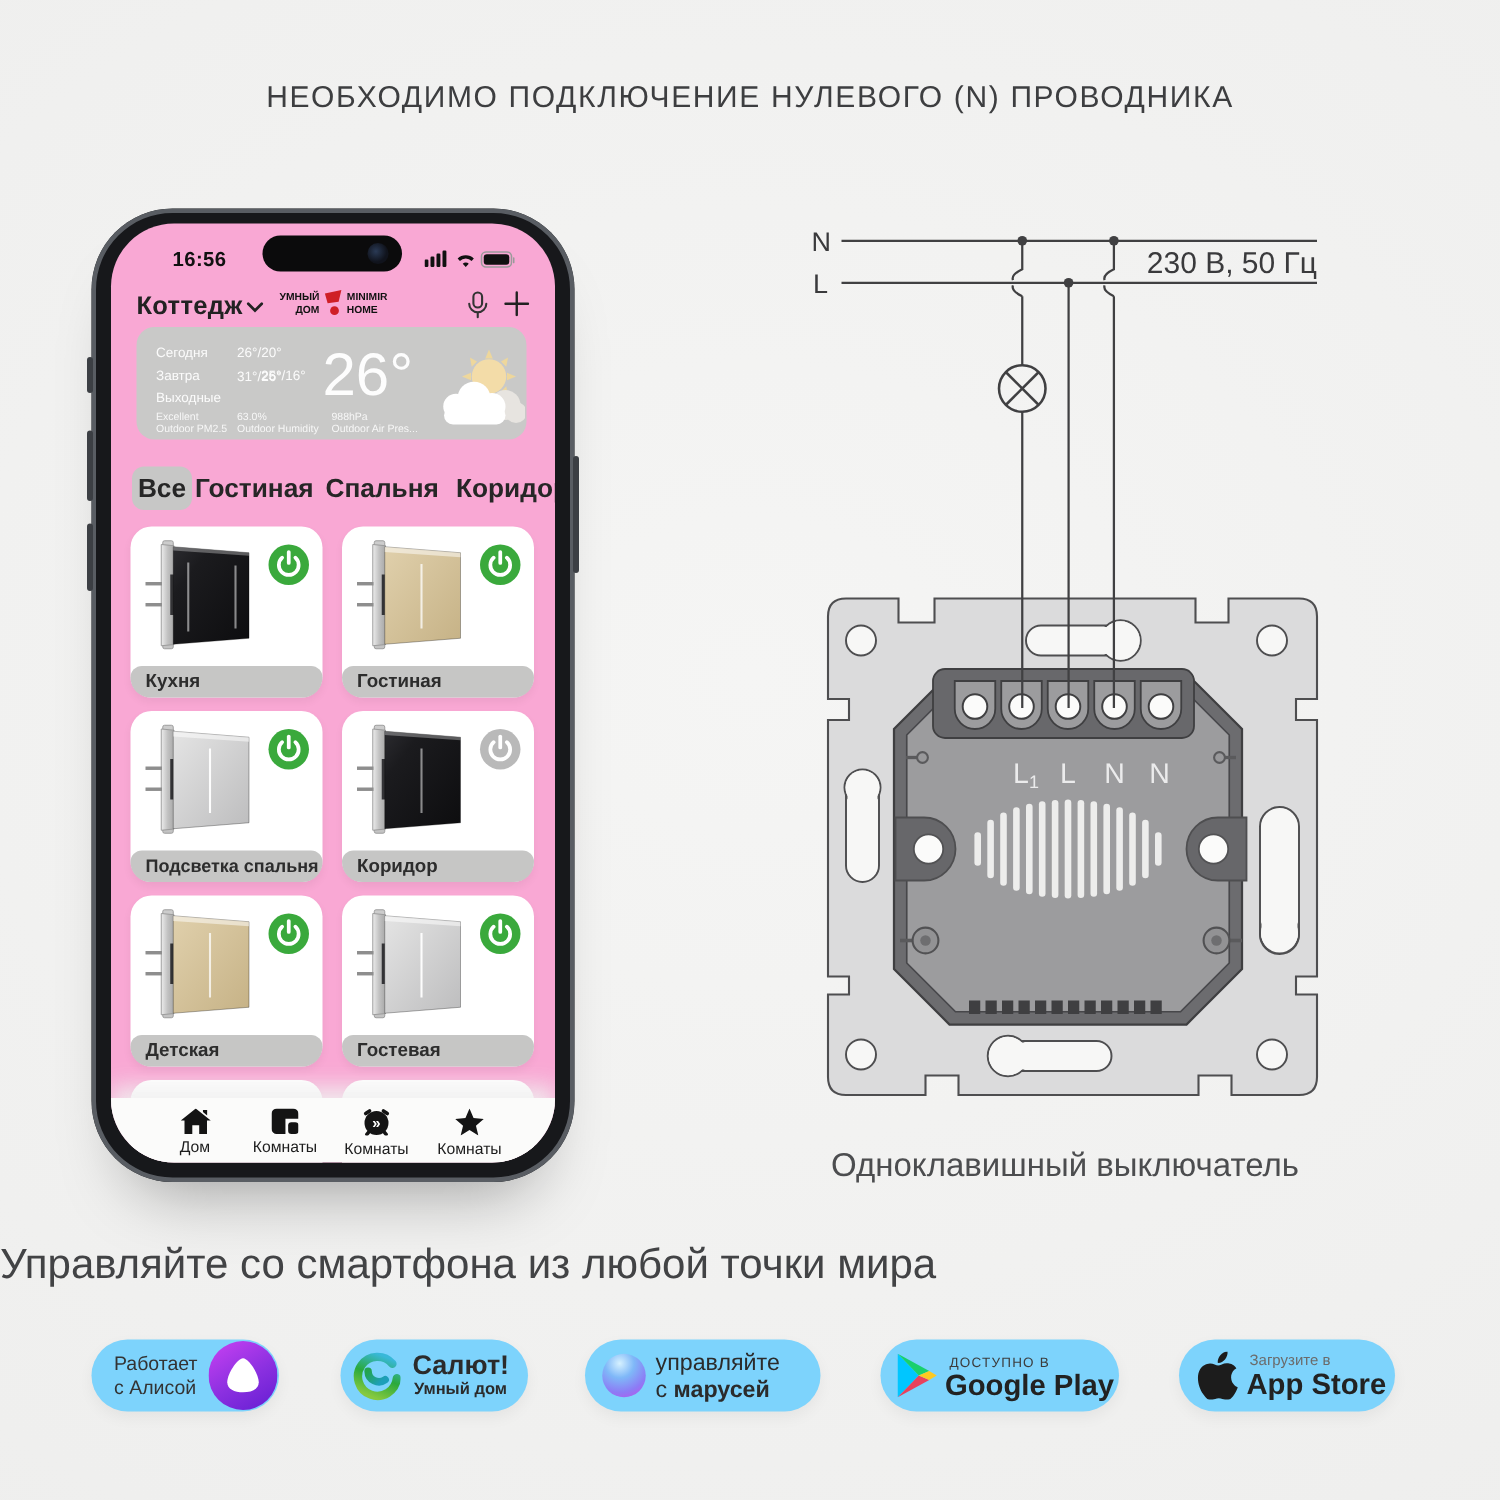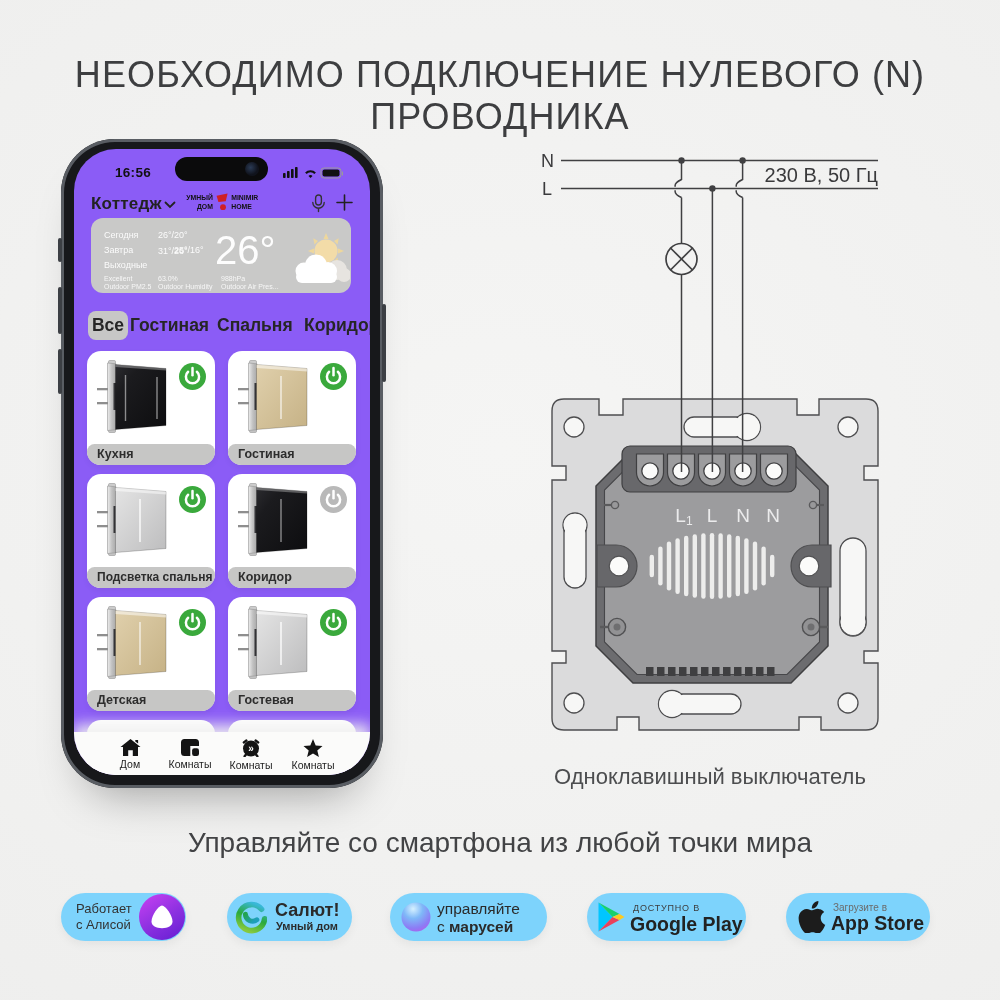--- a/index.html
+++ b/index.html
@@ -1,32 +1,32 @@
 <!DOCTYPE html>
 <html><head>
 <meta charset="utf-8">
 <style>
   * { margin:0; padding:0; box-sizing:border-box; }
   html,body { width:1000px; height:1000px; }
   body { font-family:"Liberation Sans", sans-serif; position:relative;
          background:radial-gradient(ellipse 950px 750px at 50% 45%, #f5f5f4 0%, #f1f1f0 55%, #eeeeed 100%); }
   .title { position:absolute; left:0; top:54px; width:1000px; text-align:center;
-           font-size:36px; letter-spacing:1.1px; color:#3d3e40; font-weight:normal; }
-  .slogan { position:absolute; left:0; top:827px; width:1000px; text-align:center;
+           font-size:20px; letter-spacing:1.1px; color:#3d3e40; font-weight:normal; }
+  .slogan { position:absolute; left:0; top:827px; width:1000px; 
             font-size:28px; letter-spacing:0px; color:#424345; }
   .caption { position:absolute; left:530px; top:764px; width:360px; text-align:center;
              font-size:22px; color:#4c4d4f; }
 
   
   .phone { position:absolute; left:61px; top:139px; width:322px; height:649px;
            border-radius:54px; background:#17181b;
            box-shadow: inset 0 0 0 3px #595d63, 0 30px 45px -25px rgba(0,0,0,0.35); }
   .sbtn { position:absolute; background:#3c3f44; border-radius:2px; }
   .screen { position:absolute; left:13px; top:10px; width:296px; height:626px;
-            border-radius:42px; background:#8b5cf6; overflow:hidden; }
+            border-radius:42px; background:#f9a8d4; overflow:hidden; }
 
   
   .time { position:absolute; left:41px; top:16px; font-size:13.5px; font-weight:bold; color:#111; letter-spacing:0.3px;}
   .island { position:absolute; left:101px; top:8px; width:93px; height:24px; border-radius:13px; background:#0b0b0c; }
   .cam { position:absolute; left:70px; top:5px; width:14px; height:14px; border-radius:50%;
          background:radial-gradient(circle at 40% 40%, #2a3a55 0%, #10131c 60%); }
   .stat { position:absolute; right:27px; top:17px; }
 
   
   .homename { position:absolute; left:17px; top:45px; font-size:17px; font-weight:bold; color:#222; letter-spacing:0.2px;}

